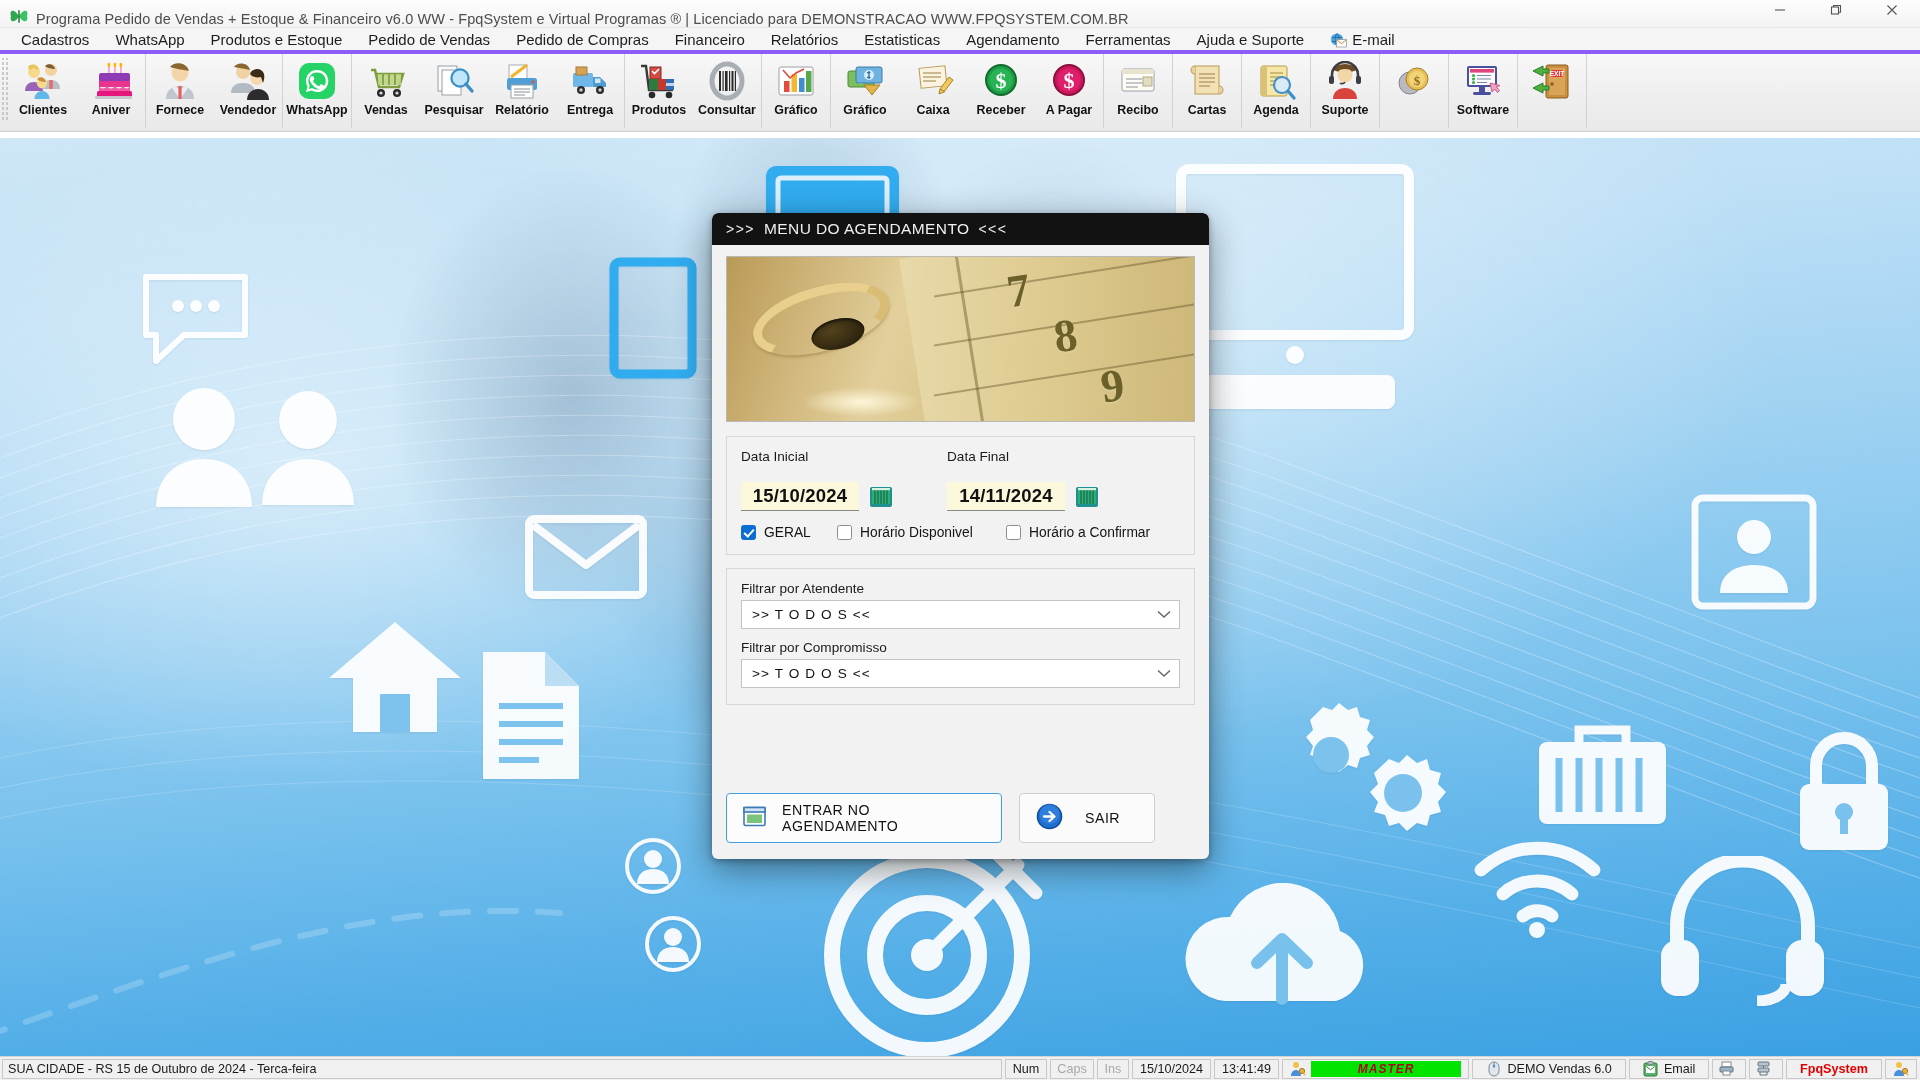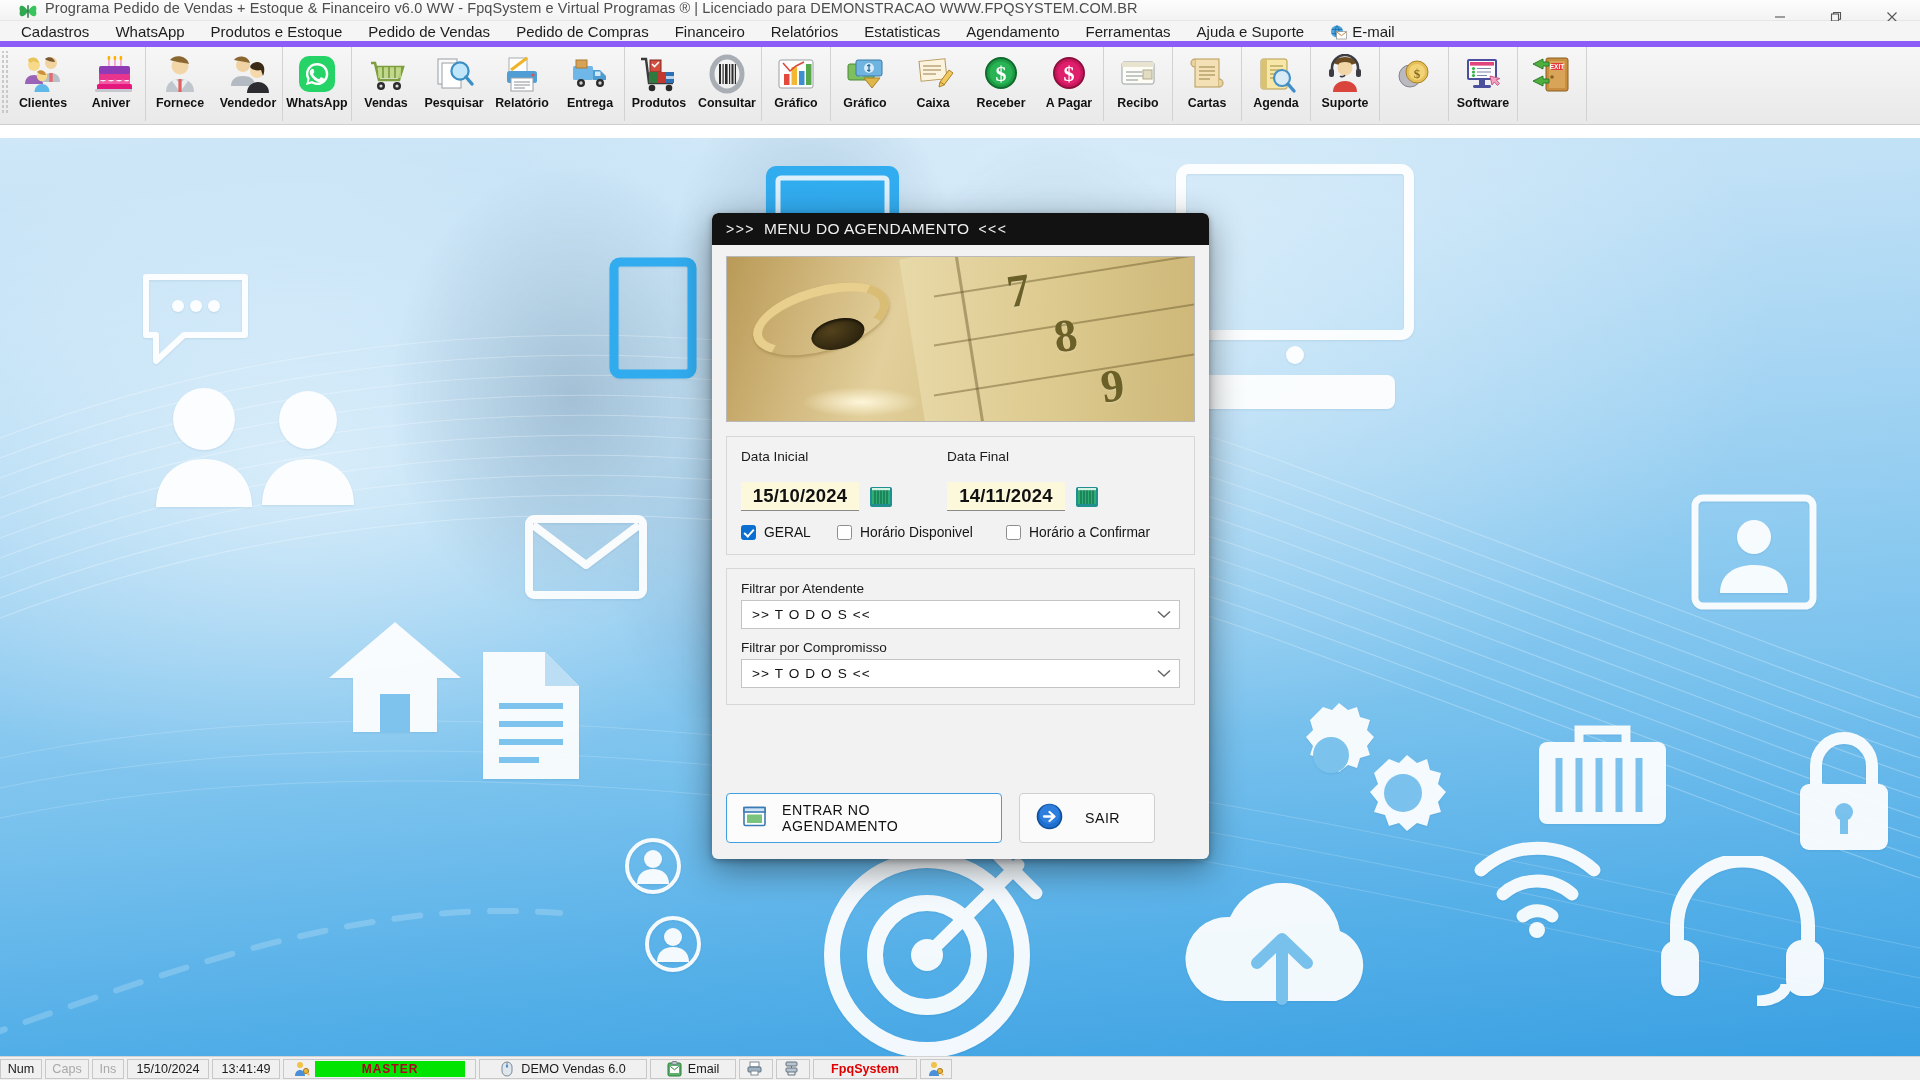--- a/index.html
+++ b/index.html
@@ -5,40 +5,40 @@
   * { box-sizing: border-box; margin:0; padding:0; }
   html,body { width:1920px; height:1080px; overflow:hidden; }
   body {
     font-family: "Liberation Sans", sans-serif;
     background:#ffffff;
     -webkit-font-smoothing: antialiased;
   }
 
   
   .titlebar{
-    height:21px; width:100%;
+    height:28px; width:100%;
     background:linear-gradient(#fdfdfd,#f3f3f3);
     border-bottom:1px solid #e6e6e6;
-    display:flex; align-items:flex-start;
-    position:relative; z-index:40;padding-left:9px;
+    display:flex; align-items:flex-end;
+    position:relative; z-index:40;
   }
   .tb-appicon{ width:22px; height:22px; margin:0 6px 0 8px; position:relative; flex:0 0 auto;}
   .tb-appicon svg{display:block}
   .tb-title{
     font-size:14.5px; color:#4d4d4d; letter-spacing:.1px; white-space:nowrap;
   }
   .tb-controls{ margin-left:auto; display:flex; height:34px;}
   .tb-btn{ width:56px; height:34px; display:flex; align-items:center; justify-content:center; }
   .tb-btn svg{ stroke:#555; }
 
   
   .menubar{
     height:26px; width:100%; background:#f5f5f5;
     display:flex; align-items:center; padding-left:8px;
-    border-bottom:6px solid #8b5cf6;
+    border-bottom:4px solid #8b5cf6;
     position:relative; z-index:40;
   }
   .menu-item{
     font-size:15px; color:#1d1d1d; padding:2px 13px; white-space:nowrap;
     display:flex; align-items:center; gap:5px;
   }
   .mailicon{width:17px;height:15px;display:inline-block;position:relative;top:1px}
 
   
   .toolbar{
@@ -207,20 +207,21 @@
     height:20px; display:flex; align-items:center; justify-content:center;
     border:1px solid #c8c8c8; background:#f0f0f0; margin-right:3px; padding:0 7px;
     white-space:nowrap;
   }
   .sb-main{ flex:0 0 1000px; justify-content:flex-start; margin-left:2px; padding-left:5px;}
   .sb-dim{ color:#a8a8a8; }
   .sb-green{
     background:#00e400; color:#b4001e; font-weight:bold; letter-spacing:1px;
     width:150px; height:16px; display:flex; align-items:center; justify-content:center;
     font-size:12px;
+    font-style:italic;
   }
   .sb-red{ color:#e00000; font-weight:bold;}
   .sb-ico{ width:17px; height:16px; display:inline-block; margin-right:4px;}
   .sb-ico svg{display:block}
 </style>
 </head>
 <body>
 
 <div class="titlebar">
   <span class="tb-appicon">
@@ -972,20 +973,21 @@
           <circle cx="13.5" cy="11" r="10" fill="#3b8ae8" opacity=".55"></circle>
           <path d="M8 13.5h9M13.5 9l5 4.5-5 4.5" fill="none" stroke="#fff" stroke-width="2.3" stroke-linecap="round" stroke-linejoin="round"></path>
         </svg>
       </span>
       <span>SAIR</span>
     </div>
   </div>
 </div>
 
 <div class="statusbar">
+  <div class="sb-cell sb-main">SUA CIDADE - RS 15 de Outubro de 2024 - Terca-feira</div>
   <div class="sb-cell" style="width:42px">Num</div>
   <div class="sb-cell sb-dim" style="width:44px">Caps</div>
   <div class="sb-cell sb-dim" style="width:32px">Ins</div>
   <div class="sb-cell" style="width:82px">15/10/2024</div>
   <div class="sb-cell" style="width:68px">13:41:49</div>
   <div class="sb-cell" style="width:193px">
     <span class="sb-ico">
       <svg width="16" height="16" viewBox="0 0 16 16">
         <circle cx="6" cy="4" r="3" fill="#f0c248"></circle>
           <path d="M1 15c0-4 2.5-6 5-6s5 2 5 6z" fill="#4a90d9"></path>

